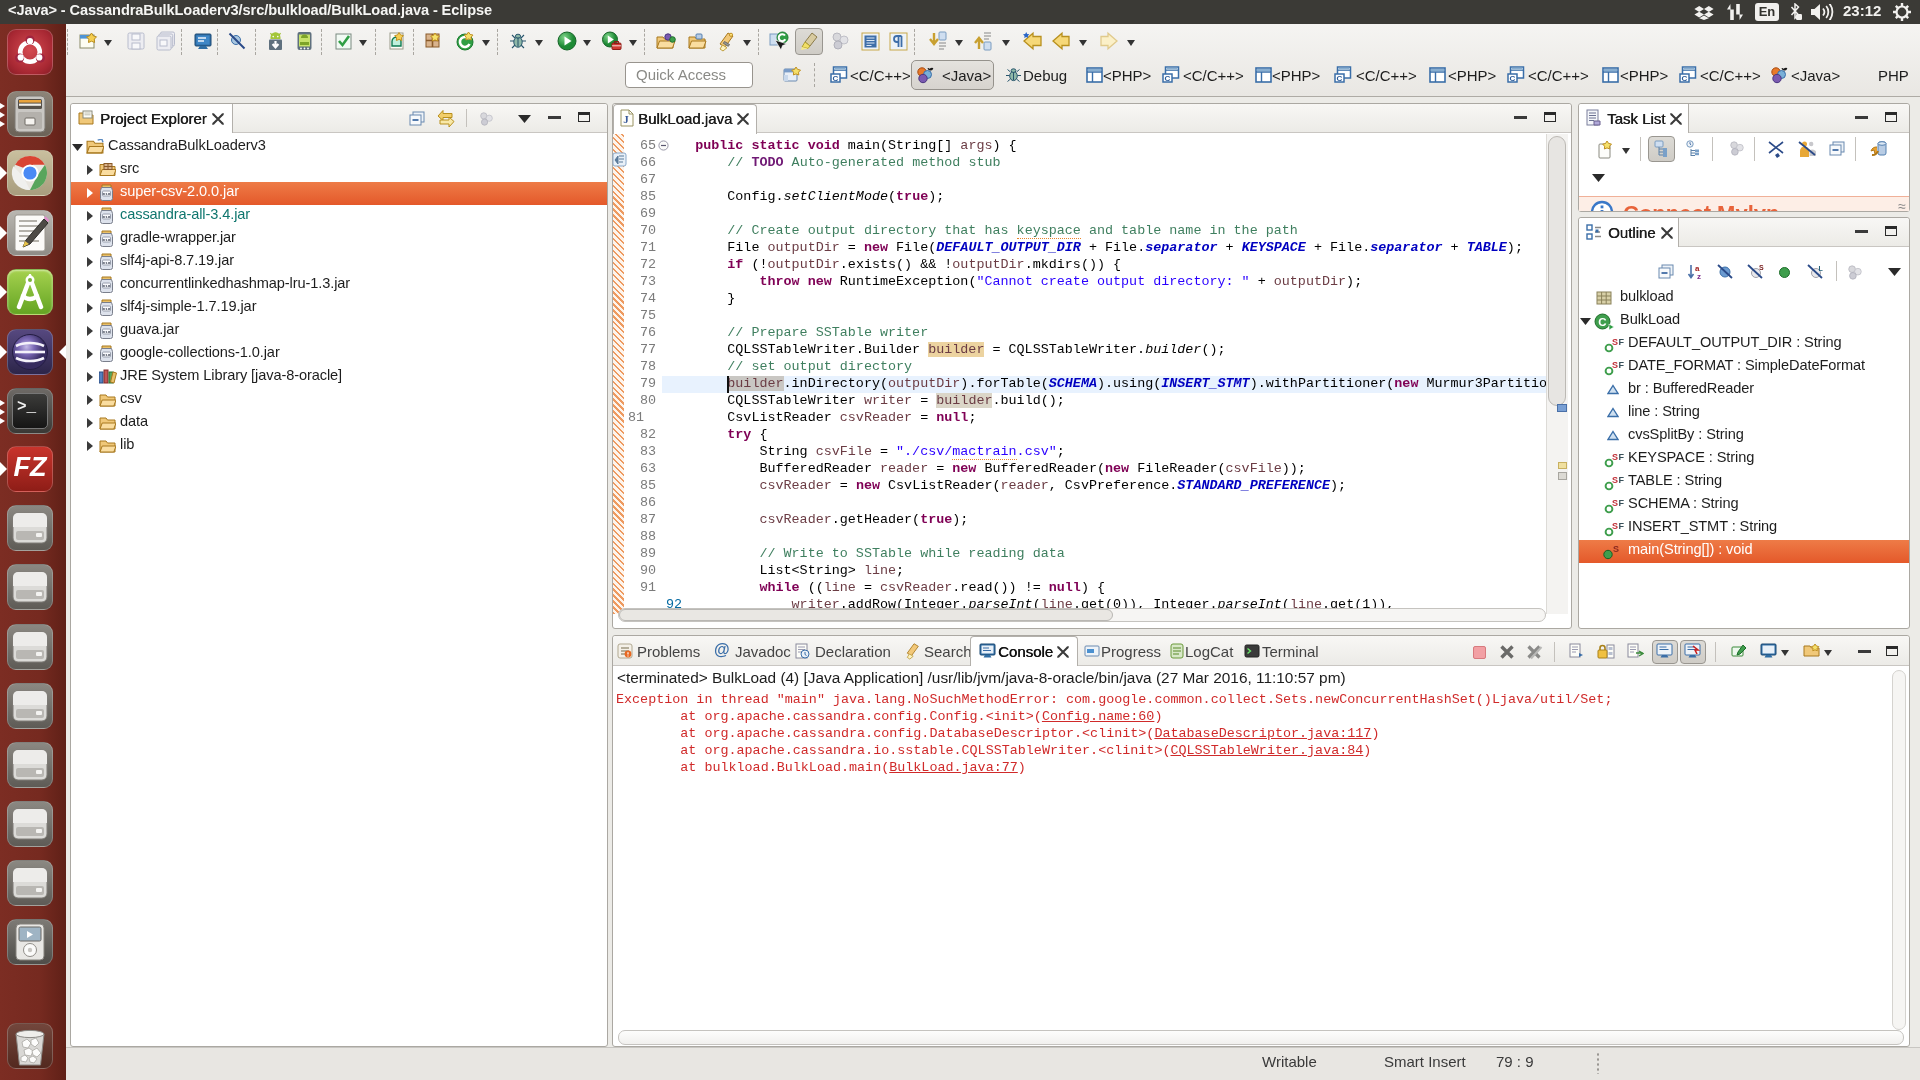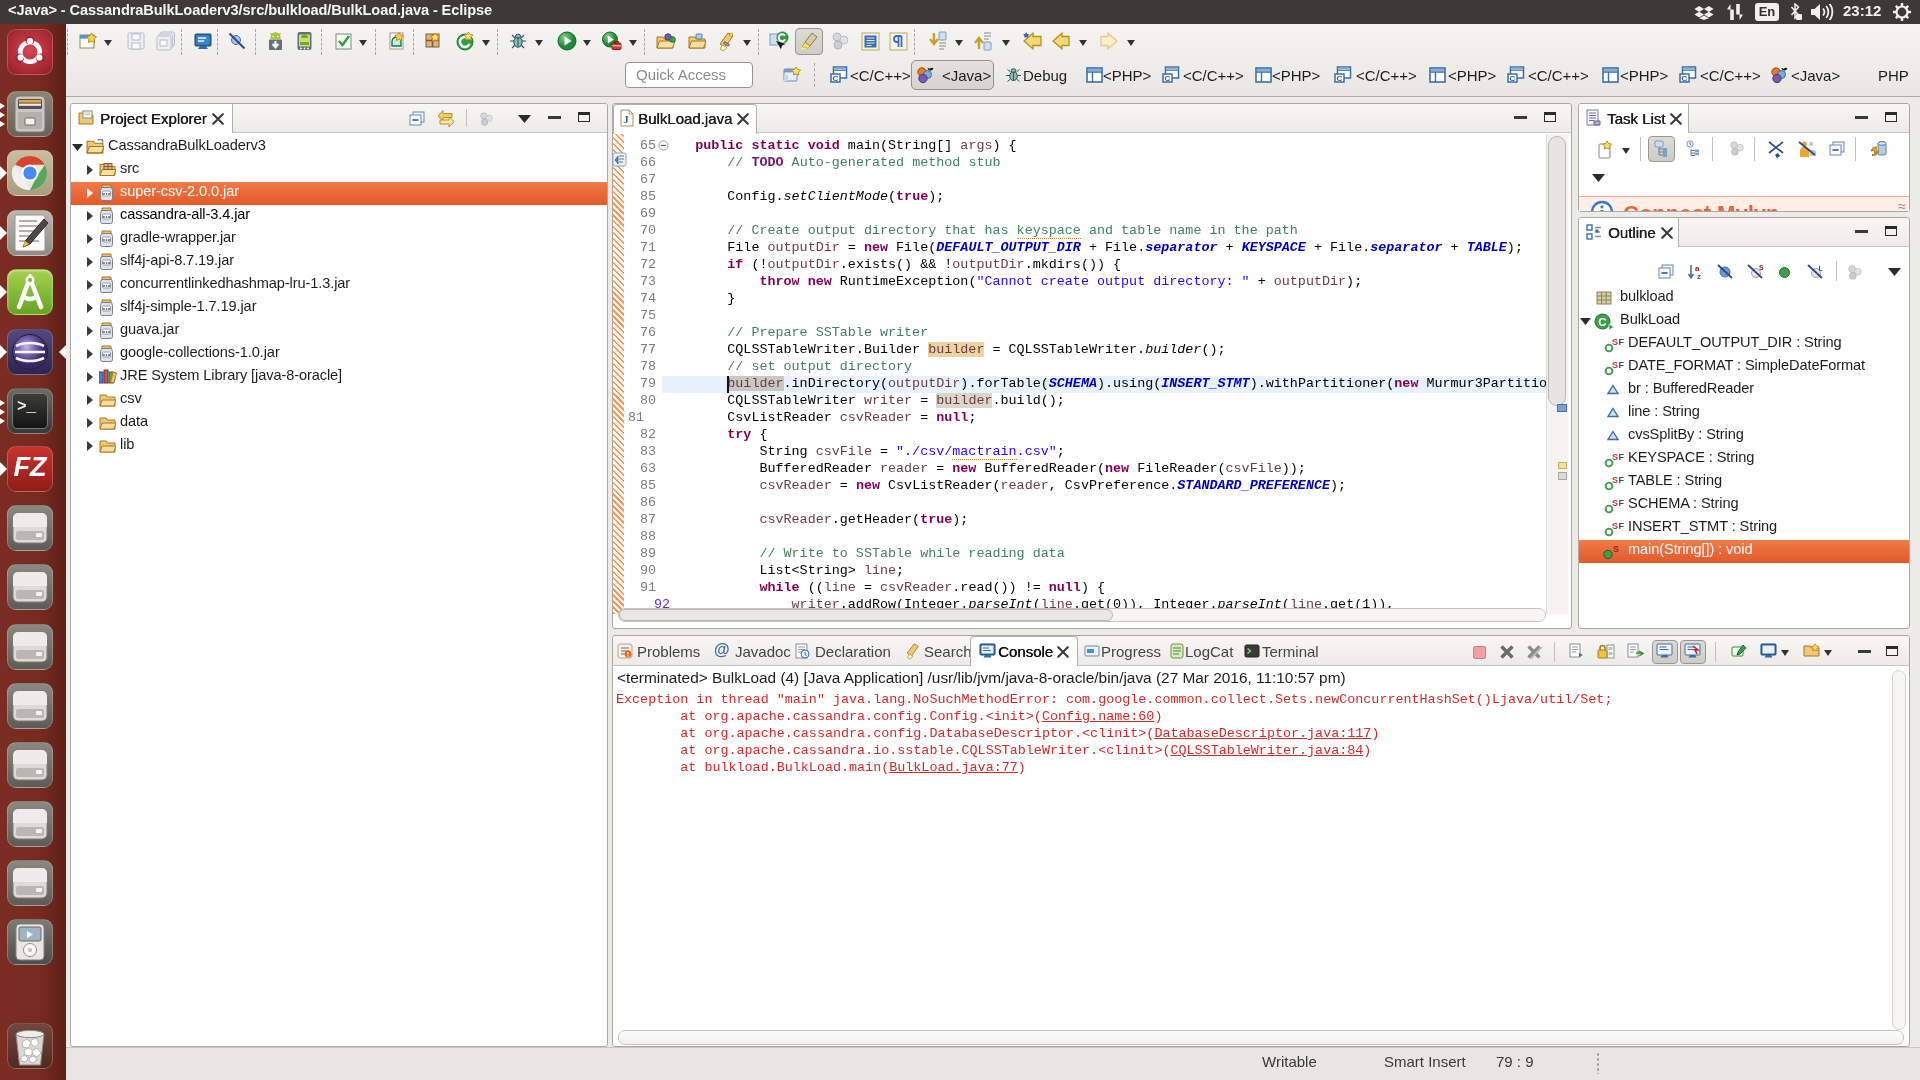--- a/index.html
+++ b/index.html
@@ -583,21 +583,21 @@
 <div class="a" style="left:120px;top:183px;font-size:14.6px;letter-spacing:-.1px;color:#fff;white-space:nowrap">super-csv-2.0.0.jar</div>
 <svg class="a" style="left:86px;top:210px" width="8" height="12" viewBox="0 0 8 12">
     <path d="M1 1l6 5-6 5z" fill="#3a3a3a"></path>
   </svg>
 <svg class="a" style="left:99px;top:207px" width="15" height="17" viewBox="0 0 15 17">
     <path d="M3 1h9v2.5H3z" fill="#e8c06a" stroke="#a8781e"></path>
     <path d="M2.5 3.5h10l1 3v8a2 2 0 01-2 2h-8a2 2 0 01-2-2v-8z" fill="#dde2ec" stroke="#7a7f8c"></path>
     <rect x="3.5" y="7" width="8" height="5" rx="1" fill="#f8f9fc" stroke="#9aa0ae"></rect>
     <text x="7.5" y="11" font-size="4.4" font-weight="bold" fill="#4a5060" text-anchor="middle" font-family="Liberation Mono">010</text>
   </svg>
-<div class="a" style="left:120px;top:206px;font-size:14.6px;letter-spacing:-.1px;color:#000000;white-space:nowrap">cassandra-all-3.4.jar</div>
+<div class="a" style="left:120px;top:206px;font-size:14.6px;letter-spacing:-.1px;color:#0f766e;white-space:nowrap">cassandra-all-3.4.jar</div>
 <svg class="a" style="left:86px;top:233px" width="8" height="12" viewBox="0 0 8 12">
     <path d="M1 1l6 5-6 5z" fill="#3a3a3a"></path>
   </svg>
 <svg class="a" style="left:99px;top:230px" width="15" height="17" viewBox="0 0 15 17">
     <path d="M3 1h9v2.5H3z" fill="#e8c06a" stroke="#a8781e"></path>
     <path d="M2.5 3.5h10l1 3v8a2 2 0 01-2 2h-8a2 2 0 01-2-2v-8z" fill="#dde2ec" stroke="#7a7f8c"></path>
     <rect x="3.5" y="7" width="8" height="5" rx="1" fill="#f8f9fc" stroke="#9aa0ae"></rect>
     <text x="7.5" y="11" font-size="4.4" font-weight="bold" fill="#4a5060" text-anchor="middle" font-family="Liberation Mono">010</text>
   </svg>
 <div class="a" style="left:120px;top:229px;font-size:14.6px;letter-spacing:-.1px;color:#1d1d1d;white-space:nowrap">gradle-wrapper.jar</div>
@@ -748,21 +748,21 @@
 <div class="a code" style="left:628px;top:494px;width:28px;height:17px;line-height:17px;text-align:right;color:#7b7b7b">86</div>
 <div class="a code" style="left:628px;top:511px;width:28px;height:17px;line-height:17px;text-align:right;color:#7b7b7b">87</div>
 <div class="a code" style="left:663px;top:511px;height:17px;line-height:17px;max-width:883px;overflow:hidden">            <span class="v">csvReader</span>.getHeader(<span class="k">true</span>);</div>
 <div class="a code" style="left:628px;top:528px;width:28px;height:17px;line-height:17px;text-align:right;color:#7b7b7b">88</div>
 <div class="a code" style="left:628px;top:545px;width:28px;height:17px;line-height:17px;text-align:right;color:#7b7b7b">89</div>
 <div class="a code" style="left:663px;top:545px;height:17px;line-height:17px;max-width:883px;overflow:hidden">            <span class="cm">// Write to SSTable while reading data</span></div>
 <div class="a code" style="left:628px;top:562px;width:28px;height:17px;line-height:17px;text-align:right;color:#7b7b7b">90</div>
 <div class="a code" style="left:663px;top:562px;height:17px;line-height:17px;max-width:883px;overflow:hidden">            List&lt;String&gt; <span class="v">line</span>;</div>
 <div class="a code" style="left:628px;top:579px;width:28px;height:17px;line-height:17px;text-align:right;color:#7b7b7b">91</div>
 <div class="a code" style="left:663px;top:579px;height:17px;line-height:17px;max-width:883px;overflow:hidden">            <span class="k">while</span> ((<span class="v">line</span> = <span class="v">csvReader</span>.read()) != <span class="k">null</span>) {</div>
-<div class="a code" style="left:648px;top:596px;width:28px;height:17px;line-height:17px;text-align:center;color:#6d28d9">92</div>
+<div class="a code" style="left:666px;top:596px;width:28px;height:17px;line-height:17px;text-align:left;color:#0369a1">92</div>
 <div class="a code" style="left:663px;top:596px;height:17px;line-height:17px;max-width:883px;overflow:hidden">                <span class="v">writer</span>.addRow(Integer.<span class="im">parseInt</span>(<span class="v">line</span>.get(0)), Integer.<span class="im">parseInt</span>(<span class="v">line</span>.get(1)),</div>
 <svg class="a" style="left:658px;top:140px" width="11" height="11" viewBox="0 0 11 11">
     <circle cx="5.5" cy="5.5" r="4.6" fill="#fcfcfa" stroke="#9a98a8"></circle>
     <path d="M3 5.5h5" stroke="#5a5870" stroke-width="1.2"></path>
   </svg>
 <div class="a" style="left:727px;top:376px;width:1.6px;height:17px;background:#111"></div>
 <div class="a" style="left:1546px;top:134px;width:22px;height:480px;background:#f4f3f1;border-left:1px solid #dddbd7"></div>
 <div class="a" style="left:1548px;top:136px;width:18px;height:270px;background:#e7e5e2;border:1px solid #bcb9b4;border-radius:9px"></div>
 <div class="a" style="left:1557px;top:404px;width:10px;height:8px;background:#7aa0d4;border:1px solid #4a70a8"></div>
 <div class="a" style="left:1558px;top:462px;width:9px;height:7px;background:#f0e0a0;border:1px solid #c8b060"></div>

